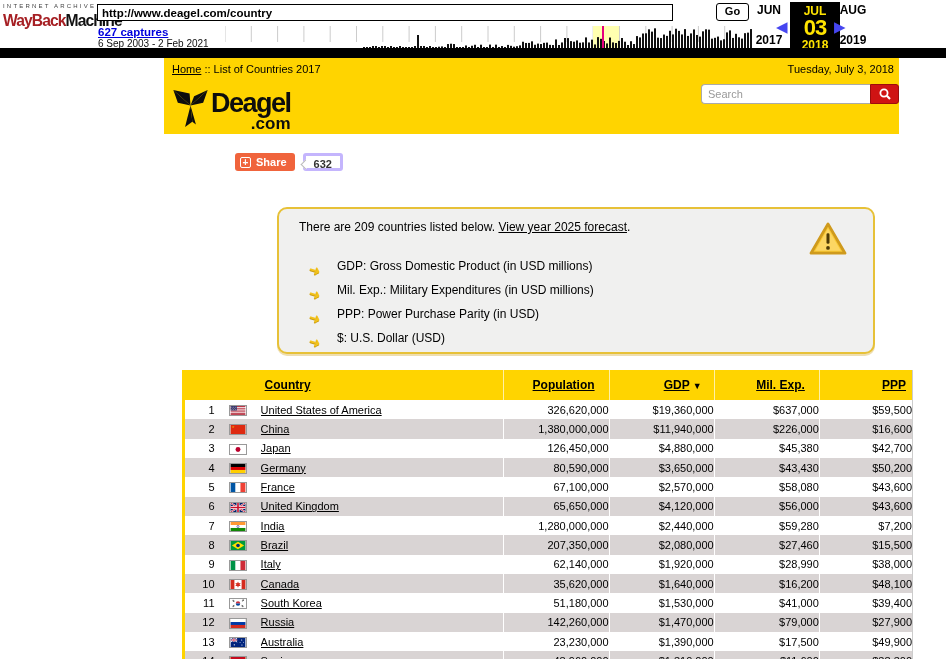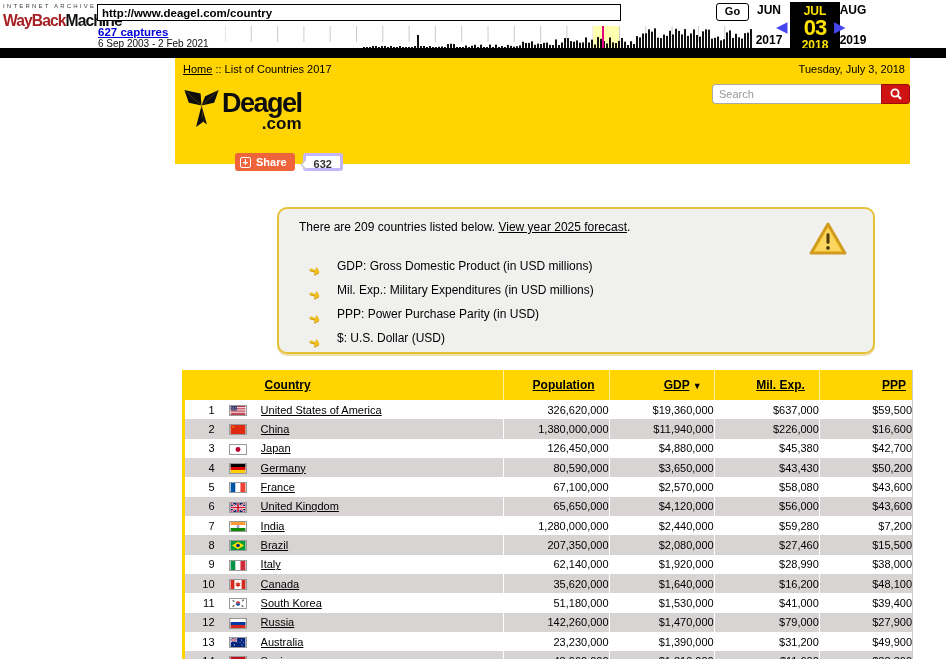--- a/index.html
+++ b/index.html
@@ -8,37 +8,37 @@
     position:relative; overflow:hidden; background:#fff;
     font-family:"Liberation Sans","DejaVu Sans",sans-serif; color:#000;
   }
   
   .wb-toolbar { position:absolute; left:0; top:0; width:946px; height:48px; background:#fff; }
   .wb-logo { position:absolute; left:3px; top:3px; width:92px; }
   .wb-archive { font-size:6px; letter-spacing:2.2px; color:#444; white-space:nowrap; }
   .wb-name { font-size:17px; font-weight:bold; letter-spacing:-1px; transform:scaleX(.92); transform-origin:left; white-space:nowrap; margin-top:2px; }
   .wb-name .red { color:#a62024; }
   .wb-name .blk { color:#111; }
-  .wb-url { position:absolute; left:97px; top:4px; width:524px; height:17px; border:1px solid #000; font:bold 11.5px "Liberation Sans",sans-serif; padding:0 4px; background:#fff; }
+  .wb-url { position:absolute; left:97px; top:4px; width:576px; height:17px; border:1px solid #000; font:bold 11.5px "Liberation Sans",sans-serif; padding:0 4px; background:#fff; }
   .wb-go { position:absolute; left:716px; top:3px; width:33px; height:18px; background:#fff; border:1.5px solid #000; border-radius:3px; font:bold 11px "Liberation Sans",sans-serif; text-align:center; line-height:15px; cursor:pointer; }
   .wb-captures { position:absolute; left:98px; top:26px; color:#0000dd; font-size:11.5px; font-weight:bold; text-decoration:underline; cursor:pointer; }
   .wb-range { position:absolute; left:98px; top:38px; font-size:10px; color:#111; }
   .wb-spark { position:absolute; left:225px; top:26px; }
   
   .wb-cal { position:absolute; left:750px; top:0; width:130px; height:48px; font-weight:bold; }
   .cal-black { position:absolute; left:40px; top:2px; width:50px; height:46px; background:#000; text-align:center; }
   .cal-month-cur { color:#ffe400; font-size:12px; margin-top:2px; }
   .cal-day { color:#ffe400; font-size:22px; line-height:20px; letter-spacing:-1px; }
   .cal-year-cur { color:#ffe400; font-size:12px; }
   .cal-side { position:absolute; width:38px; text-align:center; font-size:12px; color:#000; }
   .cal-arrow { position:absolute; font-size:15px; color:#4646f0; cursor:pointer; line-height:14px; }
   
   .black-bar { position:absolute; left:0; top:48px; width:946px; height:10px; background:#000; }
   
-  .yellow-band { position:absolute; left:175px; top:58px; width:735px; height:106px; background:#ffd400; }
+  .yellow-band { position:absolute; left:164px; top:58px; width:735px; height:76px; background:#ffd400; }
   .breadcrumb { position:absolute; left:8px; top:5px; font-size:11px; }
   .breadcrumb a { color:#000; text-decoration:underline; cursor:pointer; }
   .page-date { position:absolute; right:5px; top:5px; font-size:11px; }
   .deagel-logo { position:absolute; left:8px; top:32px; display:flex; }
   .deagel-word { font-size:27px; font-weight:bold; letter-spacing:-1.5px; color:#0d0d0d; line-height:26px; margin-left:2px; }
   .deagel-com { font-size:17px; font-weight:bold; color:#0d0d0d; text-align:right; margin-top:-2px; }
   .search-wrap { position:absolute; left:537px; top:26px; display:flex; }
   .search-input { width:169px; height:20px; border:1px solid #aaa; border-right:none; border-radius:4px 0 0 4px; padding:0 6px; font-size:11px; color:#333; background:#fff; }
   .search-input::placeholder { color:#999; }
   .search-btn { width:29px; height:20px; background:#cf1313; border:1px solid #9d0c0c; border-radius:0 3px 3px 0; cursor:pointer; display:flex; align-items:center; justify-content:center; }
@@ -533,21 +533,21 @@
                 <circle cx="13.5" cy="2.5" r=".7"></circle>
                 <circle cx="11.5" cy="5.5" r=".6"></circle>
                 <circle cx="15.8" cy="5.2" r=".6"></circle>
                 <circle cx="13.8" cy="8.5" r=".7"></circle>
                 <circle cx="4.5" cy="8.3" r=".8"></circle>
               </g>
             </svg></span></td>
     <td class="cell-country"><a>Australia</a></td>
     <td class="num sep pad-pop">23,230,000</td>
     <td class="num sep pad-gdp">$1,390,000</td>
-    <td class="num sep pad-mil">$31,200</td>
+    <td class="num sep pad-mil">$17,500</td>
     <td class="num sep pad-ppp">$49,900</td>
   </tr>
       <tr class="alt">
     <td class="cell-rank">14</td>
     <td class="cell-flag"><span><svg width="18" height="11" viewBox="0 0 18 11">
               <rect width="18" height="11" fill="#ffc400"></rect>
               <rect width="18" height="2.9" fill="#c60b1e"></rect>
               <rect y="8.1" width="18" height="2.9" fill="#c60b1e"></rect>
               <rect x="4" y="4.2" width="2.4" height="2.6" fill="#ad1519" opacity=".7"></rect>
             </svg></span></td>

